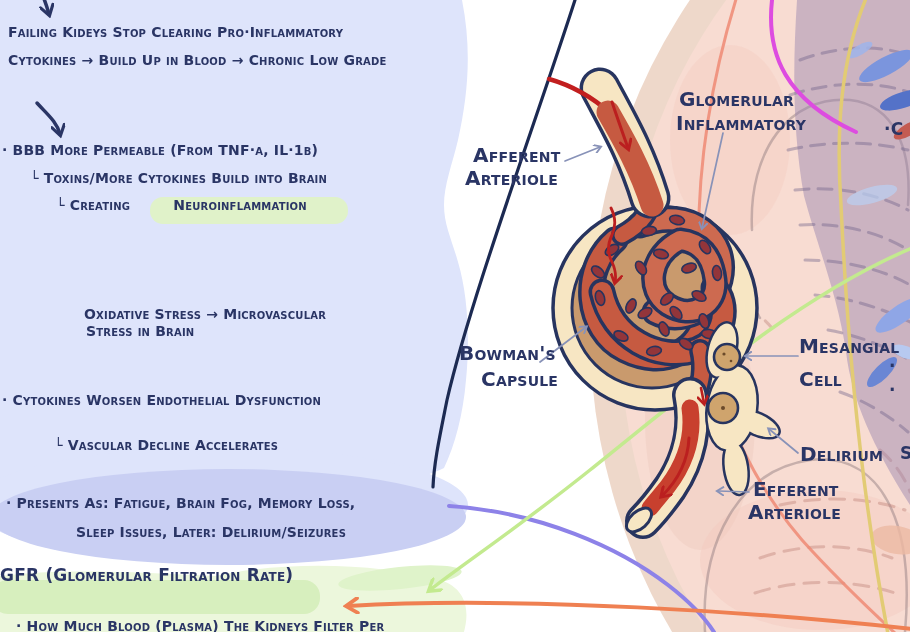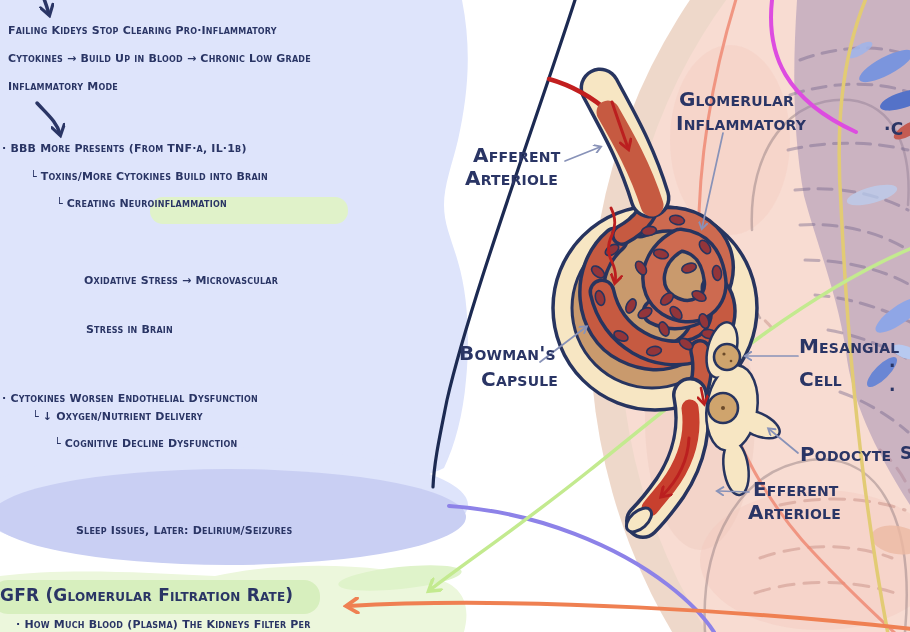--- a/index.html
+++ b/index.html
@@ -1,24 +1,24 @@
 <!DOCTYPE html>
 <html><head>
 <meta charset="utf-8">
 <style>
   html,body{margin:0;padding:0;background:#fff;}
   #canvas{position:relative;width:910px;height:632px;overflow:hidden;background:#ffffff;
           font-family:"DejaVu Sans","Liberation Sans",sans-serif;}
   #art{position:absolute;left:0;top:0;}
   .t{position:absolute;font-weight:700;font-variant:small-caps;color:#2a3565;
-     font-size:11px;letter-spacing:.2px;white-space:nowrap;line-height:1.2;}
+     font-size:14px;letter-spacing:.2px;white-space:nowrap;line-height:1.2;}
   .big{font-size:17px;}
   .lbl{font-size:20px;}
   .frag{font-size:17px;}
-  .hl{background:transparent;} 
+  .hl{background:transparent;margin-left:38px;} 
 </style>
 </head>
 <body>
 
 <div id="canvas">
 
 <svg id="art" width="910" height="632" viewBox="0 0 910 632">
   <defs>
     <marker id="m-navy" viewBox="0 0 8 8" refX="5.5" refY="4" markerWidth="4.2" markerHeight="4.2" orient="auto" markerUnits="strokeWidth">
       <path d="M1,0.5 L6.5,4 L1,7.5" fill="none" stroke="#2a3565" stroke-width="1.7" stroke-linecap="round"></path>
@@ -206,51 +206,50 @@
     <path d="M 723,133 L 702,228" marker-end="url(#m-slate)"></path>
     <path d="M 540,362 L 586,327" marker-end="url(#m-slate)"></path>
     <path d="M 798,356 L 746,356" marker-end="url(#m-slate)"></path>
     <path d="M 798,453 L 769,429" marker-end="url(#m-slate)"></path>
     <path d="M 749,492 L 718,491" marker-end="url(#m-slate)"></path>
   </g>
 </svg>
 
 <div class="t" style="left:8px;top:24px">Failing Kideys Stop Clearing Pro·Inflammatory</div>
 <div class="t" style="left:8px;top:52px">Cytokines → Build Up in Blood → Chronic Low Grade</div>
-<div class="t" style="left:8px;top:80px">Inflammatory Mode</div>
-
-<div class="t" style="left:2px;top:142px">· BBB More Presents (From TNF·α, IL·1β)</div>
+
+<div class="t" style="left:2px;top:142px">· BBB More Permeable (From TNF·α, IL·1β)</div>
 <div class="t" style="left:30px;top:170px">└ Toxins/More Cytokines Build into Brain</div>
 <div class="t" style="left:56px;top:197px"><span>└ Creating </span><span class="hl">Neuroinflammation</span></div>
 
-<div class="t" style="left:84px;top:274px">Oxidative Stress → Microvascular</div>
+<div class="t" style="left:84px;top:306px">Oxidative Stress → Microvascular</div>
 <div class="t" style="left:86px;top:323px">Stress in Brain</div>
 
 <div class="t" style="left:2px;top:392px">· Cytokines Worsen Endothelial Dysfunction</div>
-<div class="t" style="left:32px;top:410px">└ ↓ Oxygen/Nutrient Delivery</div>
-<div class="t" style="left:54px;top:437px">└ Cognitive Decline Dysfunction</div>
-
+<div class="t" style="left:54px;top:437px">└ Vascular Decline Accelerates</div>
+
+<div class="t" style="left:6px;top:495px">· Presents As: Fatigue, Brain Fog, Memory Loss,</div>
 <div class="t" style="left:76px;top:524px">Sleep Issues, Later: Delirium/Seizures</div>
 
-<div class="t big" style="left:0px;top:585px">GFR (Glomerular Filtration Rate)</div>
+<div class="t big" style="left:0px;top:565px">GFR (Glomerular Filtration Rate)</div>
 <div class="t" style="left:16px;top:618px">· How Much Blood (Plasma) The Kidneys Filter Per</div>
 
 <div class="t lbl" style="left:473px;top:143px">Afferent</div>
 <div class="t lbl" style="left:465px;top:166px">Arteriole</div>
 
 <div class="t lbl" style="left:679px;top:87px">Glomerular</div>
 <div class="t lbl" style="left:676px;top:111px">Inflammatory</div>
 
 <div class="t lbl" style="left:459px;top:341px">Bowman's</div>
 <div class="t lbl" style="left:481px;top:367px">Capsule</div>
 
 <div class="t lbl" style="left:799px;top:334px">Mesangial</div>
 <div class="t lbl" style="left:799px;top:367px">Cell</div>
 
-<div class="t lbl" style="left:800px;top:442px">Podocyte</div>
+<div class="t lbl" style="left:800px;top:442px">Delirium</div>
 
 <div class="t lbl" style="left:753px;top:477px">Efferent</div>
 <div class="t lbl" style="left:748px;top:500px">Arteriole</div>
 
 <div class="t frag" style="left:884px;top:119px">·C</div>
 <div class="t frag" style="left:900px;top:443px">S</div>
 <div class="t frag" style="left:889px;top:356px">·</div>
 <div class="t frag" style="left:889px;top:380px">·</div>
 
 </div>

